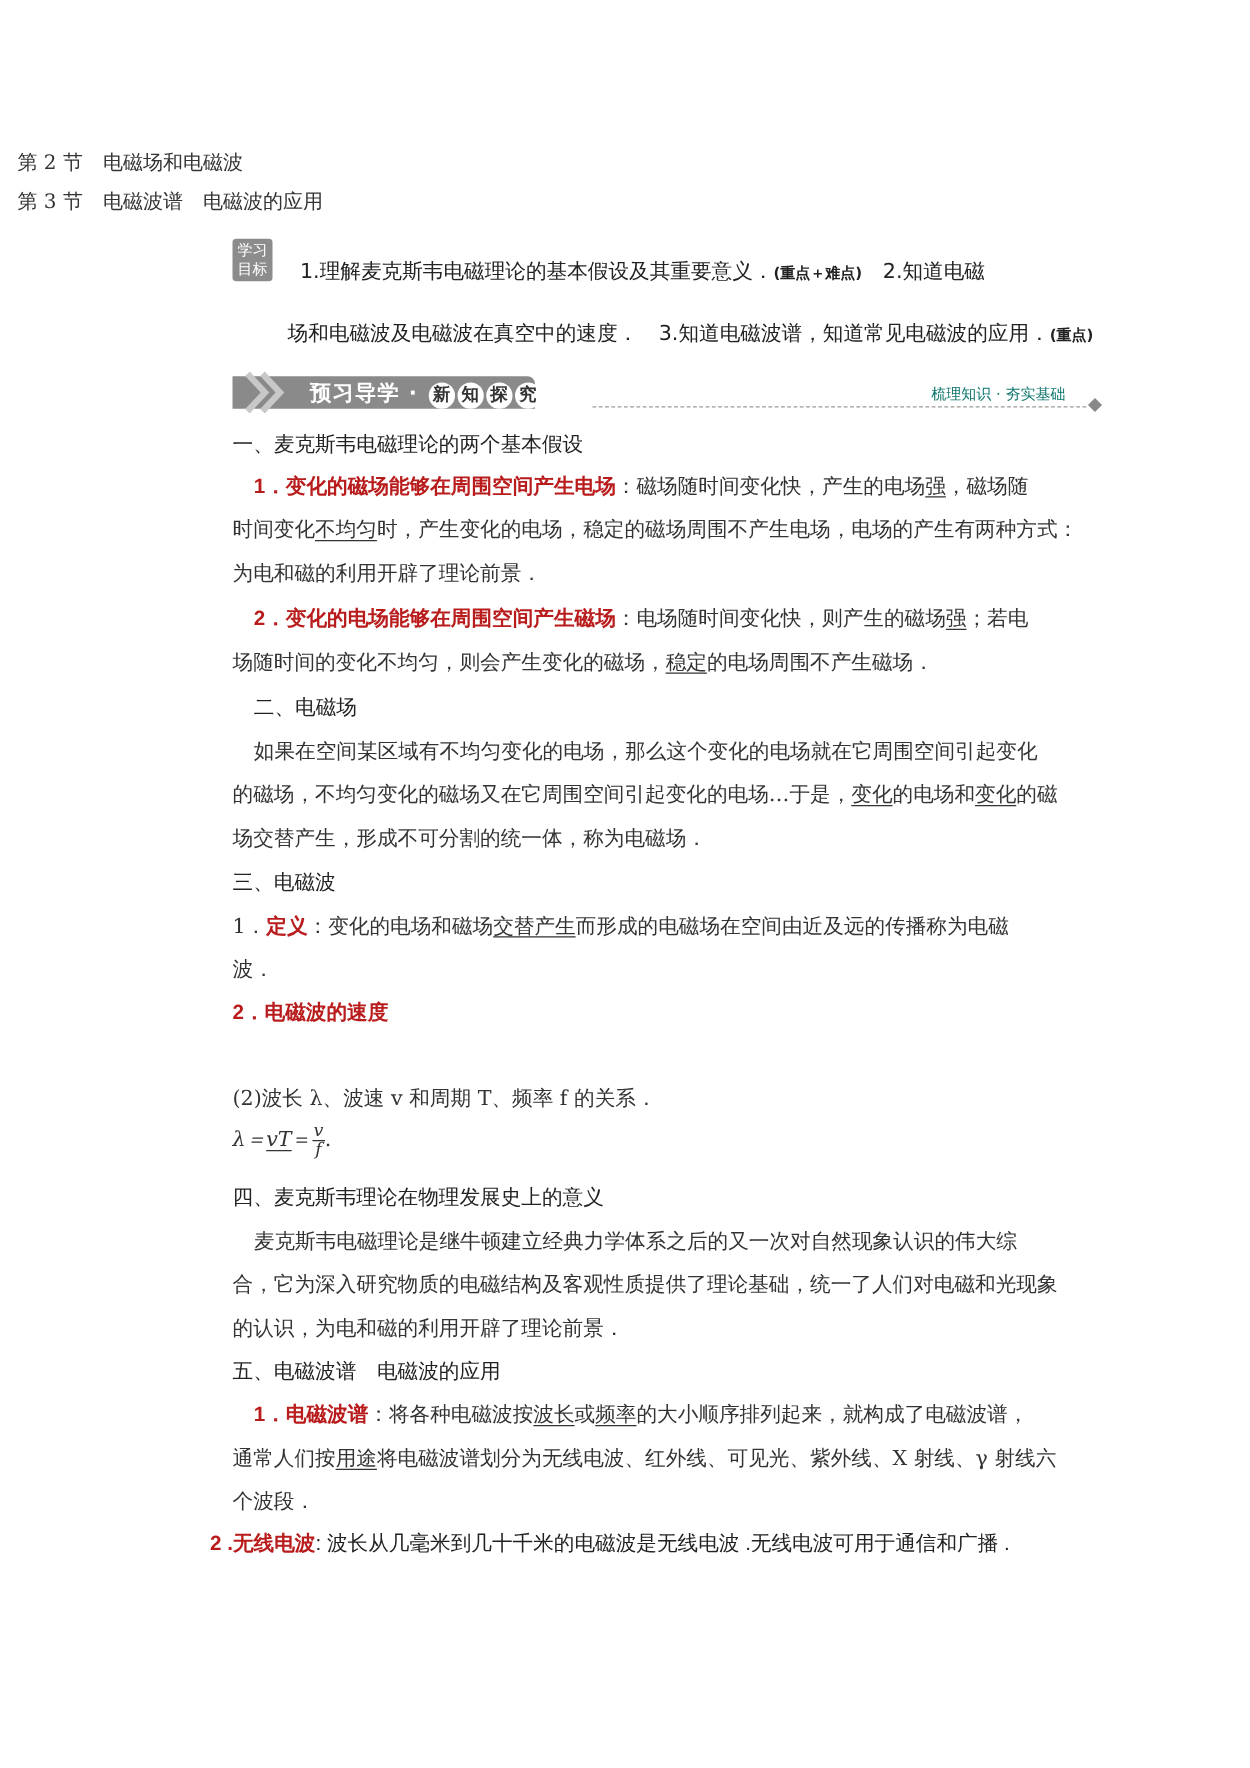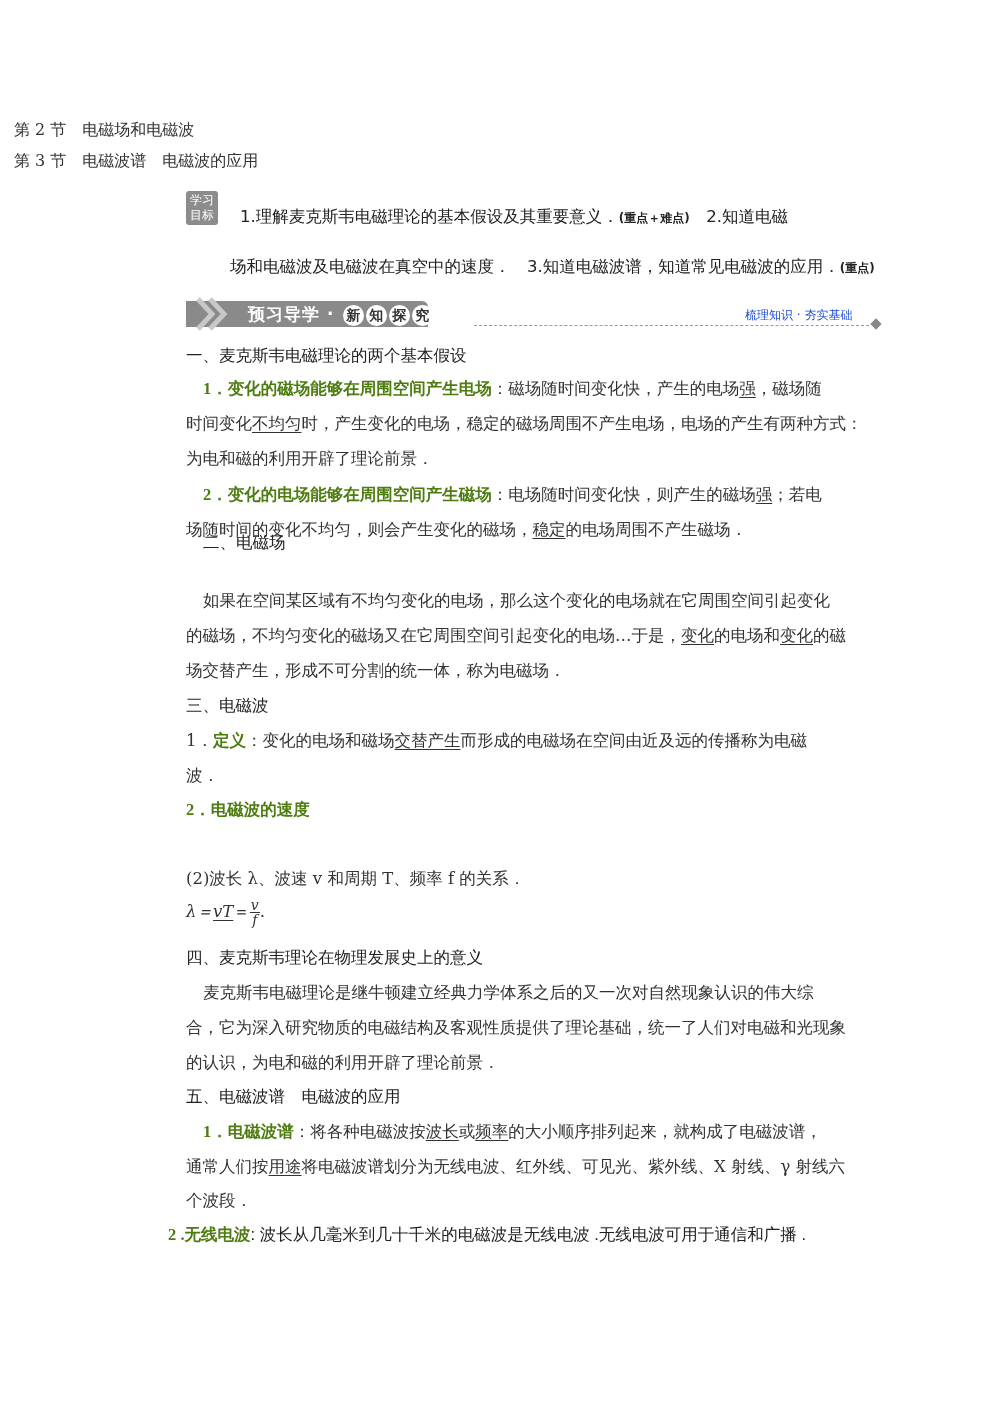--- a/index.html
+++ b/index.html
@@ -16,26 +16,26 @@
   .goal-line2 { position: absolute; left: 186px; top: 256px; font-size: 16.5px; font-family: "DejaVu Sans", sans-serif; white-space: nowrap; margin-left: 44px; }
   .small-note { font-size: 12px; font-weight: bold; text-align: center; }
   .banner { position: absolute; left: 186px; top: 301px; width: 242px; height: 26px; background: #8a8a8a;
             border-top-right-radius: 6px; }
   .banner-chev { position: absolute; left: 8px; top: -4px; width: 40px; height: 34px; }
   .banner-text { position: absolute; left: 62px; top: 2px; color: #fff; font-family: "DejaVu Sans", sans-serif;
                  font-size: 17px; font-weight: bold; letter-spacing: 1px; white-space: nowrap; }
   .circle { display: inline-block; width: 21px; height: 21px; border-radius: 50%; background: #fff; color: #333;
             text-align: center; line-height: 21px; font-size: 14px; margin-left: 2px; }
   .banner-rule { position: absolute; left: 474px; top: 325px; width: 395px; border-top: 1px dashed #999; }
-  .banner-right { position: absolute; left: 745px; top: 307px; font-size: 12px; color: #1d4ed8;
+  .banner-right { position: absolute; left: 745px; top: 307px; font-size: 12px; color: #0f766e;
                   font-family: "DejaVu Sans", sans-serif; white-space: nowrap; }
   .diamond { position: absolute; left: 872px; top: 320px; width: 8px; height: 8px; background: #888; transform: rotate(45deg); }
   .line { position: absolute; left: 186px; font-size: 16.5px; white-space: nowrap; color: #333; }
   .h { font-family: Liberation Sans, sans-serif; color: #222; }
-  .b { font-family: Liberation Serif, serif; font-weight: bold; color: #4d7c0f; }
+  .b { font-family: Liberation Sans, sans-serif; font-weight: bold; color: #b91c1c; }
   u { text-decoration: underline; text-underline-offset: 3px; }
   .frac { display: inline-block; vertical-align: middle; text-align: center; font-style: italic; font-size: 14px; line-height: 14px; }
   .frac span { display: block; }
   .frac .num { border-bottom: 1px solid #333; padding: 0 1px; }
   i { font-style: italic; }
 </style>
 </head>
 <body>
 
 <div class="page">
@@ -76,21 +76,21 @@
   </div>
   <div class="line" style="top:448px">为电和磁的利用开辟了理论前景．</div>
 
   <div class="line" style="top:484px;left:203px">
     <span class="b">2．变化的电场能够在周围空间产生磁场</span><span>：电场随时间变化快，则产生的磁场</span><u>强</u><span>；若电</span>
   </div>
   <div class="line" style="top:519px">
     <span>场随时间的变化不均匀，则会产生变化的磁场，</span><u>稳定</u><span>的电场周围不产生磁场．</span>
   </div>
 
-  <div class="line h" style="top:532px;left:203px">二、电磁场</div>
+  <div class="line h" style="top:555px;left:203px">二、电磁场</div>
   <div class="line" style="top:590px;left:203px">如果在空间某区域有不均匀变化的电场，那么这个变化的电场就在它周围空间引起变化</div>
   <div class="line" style="top:625px">
     <span>的磁场，不均匀变化的磁场又在它周围空间引起变化的电场…于是，</span><u>变化</u><span>的电场和</span><u>变化</u><span>的磁</span>
   </div>
   <div class="line" style="top:660px">场交替产生，形成不可分割的统一体，称为电磁场．</div>
 
   <div class="line h" style="top:695px;left:186px">三、电磁波</div>
   <div class="line" style="top:730px">
     <span>1．</span><span class="b">定义</span><span>：变化的电场和磁场</span><u>交替产生</u><span>而形成的电磁场在空间由近及远的传播称为电磁</span>
   </div>

